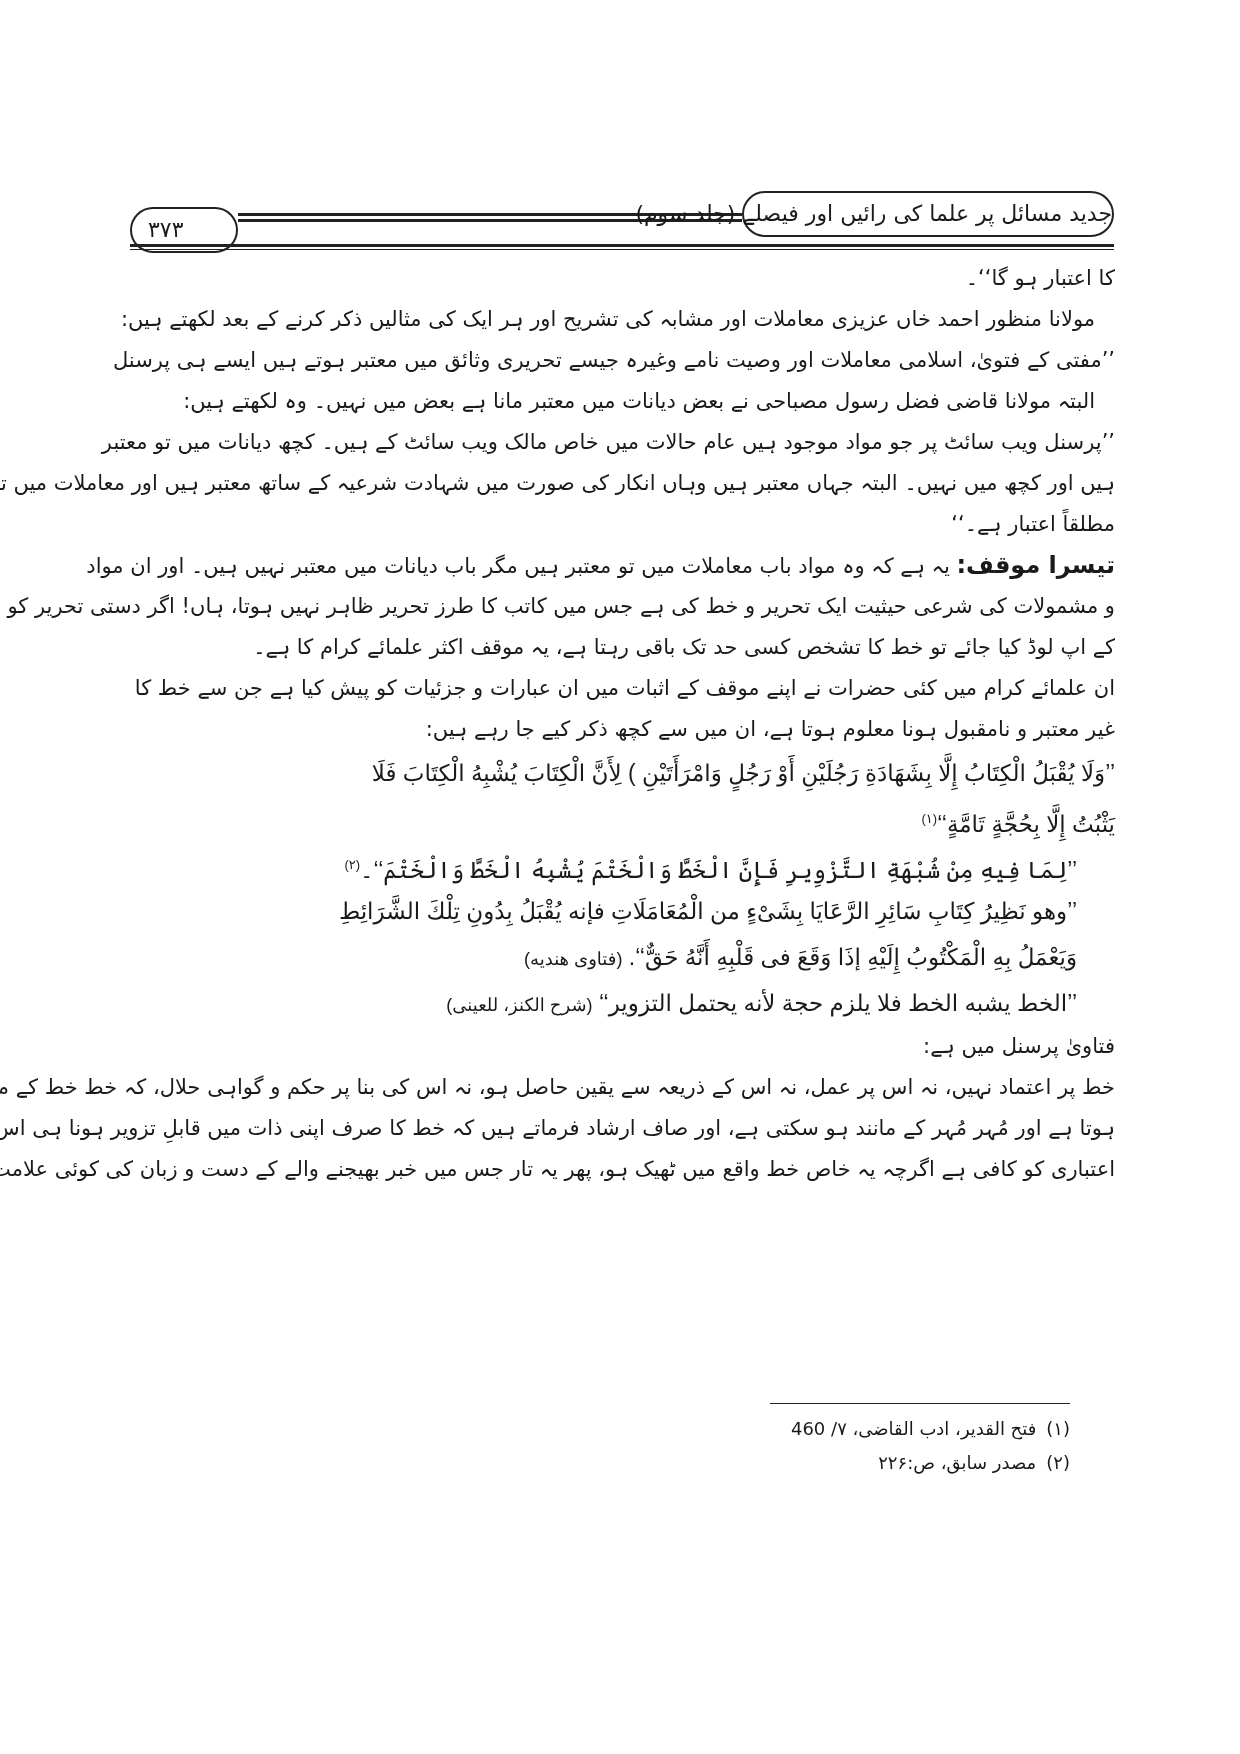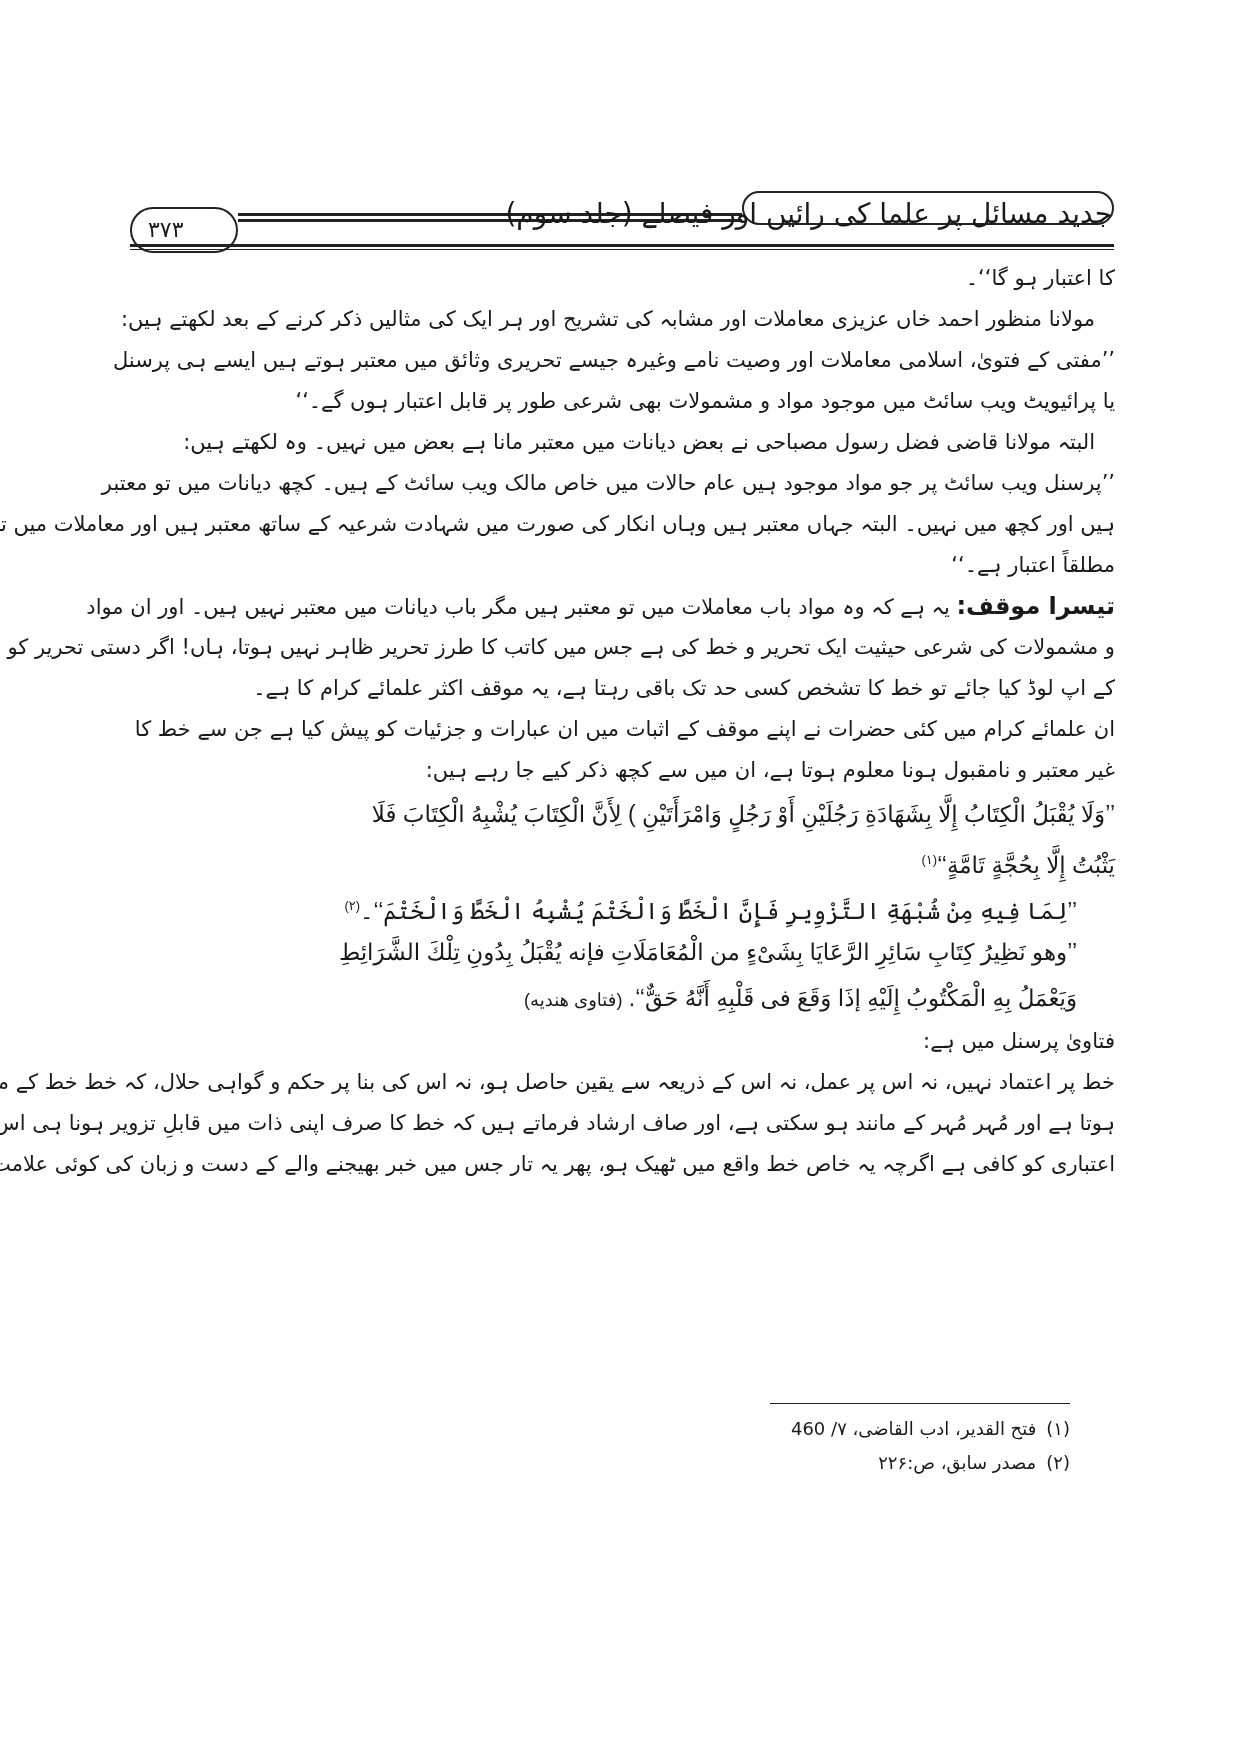--- a/index.html
+++ b/index.html
@@ -7,23 +7,23 @@
     .page { position: absolute; left: 0; top: 0; width: 1240px; height: 1754px; }
 
     
     .hdr-pagebox {
       position: absolute; left: 130px; top: 191px; width: 108px; height: 46px;
       border: 2px solid #222; border-radius: 24px; box-sizing: border-box;
       font-family: "DejaVu Sans", sans-serif; font-size: 22px; line-height: 42px;
       text-align: left; padding-left: 16px; direction: rtl; unicode-bidi: plaintext; margin-top: 16px;
     }
     .hdr-titlebox {
-      position: absolute; left: 742px; top: 191px; width: 372px; height: 34px;
+      position: absolute; left: 742px; top: 191px; width: 372px; height: 46px;
       border: 2px solid #222; border-radius: 24px; box-sizing: border-box;
-      font-family: "DejaVu Sans", sans-serif; font-size: 28px; line-height: 42px;
+      font-family: "DejaVu Sans", sans-serif; font-size: 22px; line-height: 42px;
       text-align: center; direction: rtl; white-space: nowrap;
     }
     .hdr-connector { position: absolute; left: 238px; width: 504px; background: #222; }
     .hdr-connector.c1 { top: 213px; height: 3px; }
     .hdr-connector.c2 { top: 219px; height: 3px; }
     .hdr-rule { position: absolute; left: 130px; width: 984px; background: #222; }
     .hdr-rule.r1 { top: 244px; height: 3px; }
     .hdr-rule.r2 { top: 249px; height: 1px; }
 
     
@@ -62,21 +62,20 @@
   <div class="hdr-titlebox">
     <span>جدید مسائل پر علما کی رائیں اور فیصلے (جلد سوم)</span>
   </div>
   <div class="hdr-rule r1"></div>
   <div class="hdr-rule r2"></div>
 
   <div class="body">
     <div class="line">کا اعتبار ہو گا‘‘۔</div>
     <div class="line indent">مولانا منظور احمد خاں عزیزی معاملات اور مشابہ کی تشریح اور ہر ایک کی مثالیں ذکر کرنے کے بعد لکھتے ہیں:</div>
     <div class="line">’’مفتی کے فتویٰ، اسلامی معاملات اور وصیت نامے وغیرہ جیسے تحریری وثائق میں معتبر ہوتے ہیں ایسے ہی پرسنل</div>
-    <div class="line">یا پرائیویٹ ویب سائٹ میں موجود مواد و مشمولات بھی شرعی طور پر قابل اعتبار ہوں گے۔‘‘</div>
     <div class="line indent">البتہ مولانا قاضی فضل رسول مصباحی نے بعض دیانات میں معتبر مانا ہے بعض میں نہیں۔ وہ لکھتے ہیں:</div>
     <div class="line">’’پرسنل ویب سائٹ پر جو مواد موجود ہیں عام حالات میں خاص مالک ویب سائٹ کے ہیں۔ کچھ دیانات میں تو معتبر</div>
     <div class="line">ہیں اور کچھ میں نہیں۔ البتہ جہاں معتبر ہیں وہاں انکار کی صورت میں شہادت شرعیہ کے ساتھ معتبر ہیں اور معاملات میں تو</div>
     <div class="line">مطلقاً اعتبار ہے۔‘‘</div>
 
     <div class="line">
       <span class="heading-inline">تیسرا موقف:</span><span> یہ ہے کہ وہ مواد باب معاملات میں تو معتبر ہیں مگر باب دیانات میں معتبر نہیں ہیں۔ اور ان مواد</span>
     </div>
     <div class="line">و مشمولات کی شرعی حیثیت ایک تحریر و خط کی ہے جس میں کاتب کا طرز تحریر ظاہر نہیں ہوتا، ہاں! اگر دستی تحریر کو اسکین کر</div>
     <div class="line">کے اپ لوڈ کیا جائے تو خط کا تشخص کسی حد تک باقی رہتا ہے، یہ موقف اکثر علمائے کرام کا ہے۔</div>
@@ -88,20 +87,24 @@
       <span>یَثْبُتُ إِلَّا بِحُجَّةٍ تَامَّةٍ‘‘</span><span class="sup">(۱)</span>
     </div>
     <div class="line arabic quote-indent">
       <span>’’لِمَا فِیهِ مِنْ شُبْهَةِ التَّزْوِیرِ فَإِنَّ الْخَطَّ وَالْخَتْمَ یُشْبِهُ الْخَطَّ وَالْخَتْمَ‘‘۔</span><span class="sup">(۲)</span>
     </div>
     <div class="line arabic quote-indent">’’وهو نَظِیرُ کِتَابِ سَائِرِ الرَّعَایَا بِشَیْءٍ من الْمُعَامَلَاتِ فإنه یُقْبَلُ بِدُونِ تِلْكَ الشَّرَائِطِ</div>
     <div class="line arabic quote-indent">
       <span>وَیَعْمَلُ بِهِ الْمَکْتُوبُ إِلَیْهِ إذَا وَقَعَ فی قَلْبِهِ أَنَّهُ حَقٌّ‘‘.</span>
       <span class="cite">(فتاوی هندیه)</span>
     </div>
+    <div class="line arabic quote-indent">
+      <span>’’الخط یشبه الخط فلا یلزم حجة لأنه یحتمل التزویر‘‘</span>
+      <span class="cite">(شرح الکنز، للعینی)</span>
+    </div>
 
     <div class="line">فتاویٰ پرسنل میں ہے:</div>
     <div class="line">خط پر اعتماد نہیں، نہ اس پر عمل، نہ اس کے ذریعہ سے یقین حاصل ہو، نہ اس کی بنا پر حکم و گواہی حلال، کہ خط خط کے مشابہ</div>
     <div class="line">ہوتا ہے اور مُہر مُہر کے مانند ہو سکتی ہے، اور صاف ارشاد فرماتے ہیں کہ خط کا صرف اپنی ذات میں قابلِ تزویر ہونا ہی اس کی بے</div>
     <div class="line">اعتباری کو کافی ہے اگرچہ یہ خاص خط واقع میں ٹھیک ہو، پھر یہ تار جس میں خبر بھیجنے والے کے دست و زبان کی کوئی علامت تک نام</div>
   </div>
 
   <div class="fn-rule"></div>
   <div class="footnotes">
     <div class="fn">

